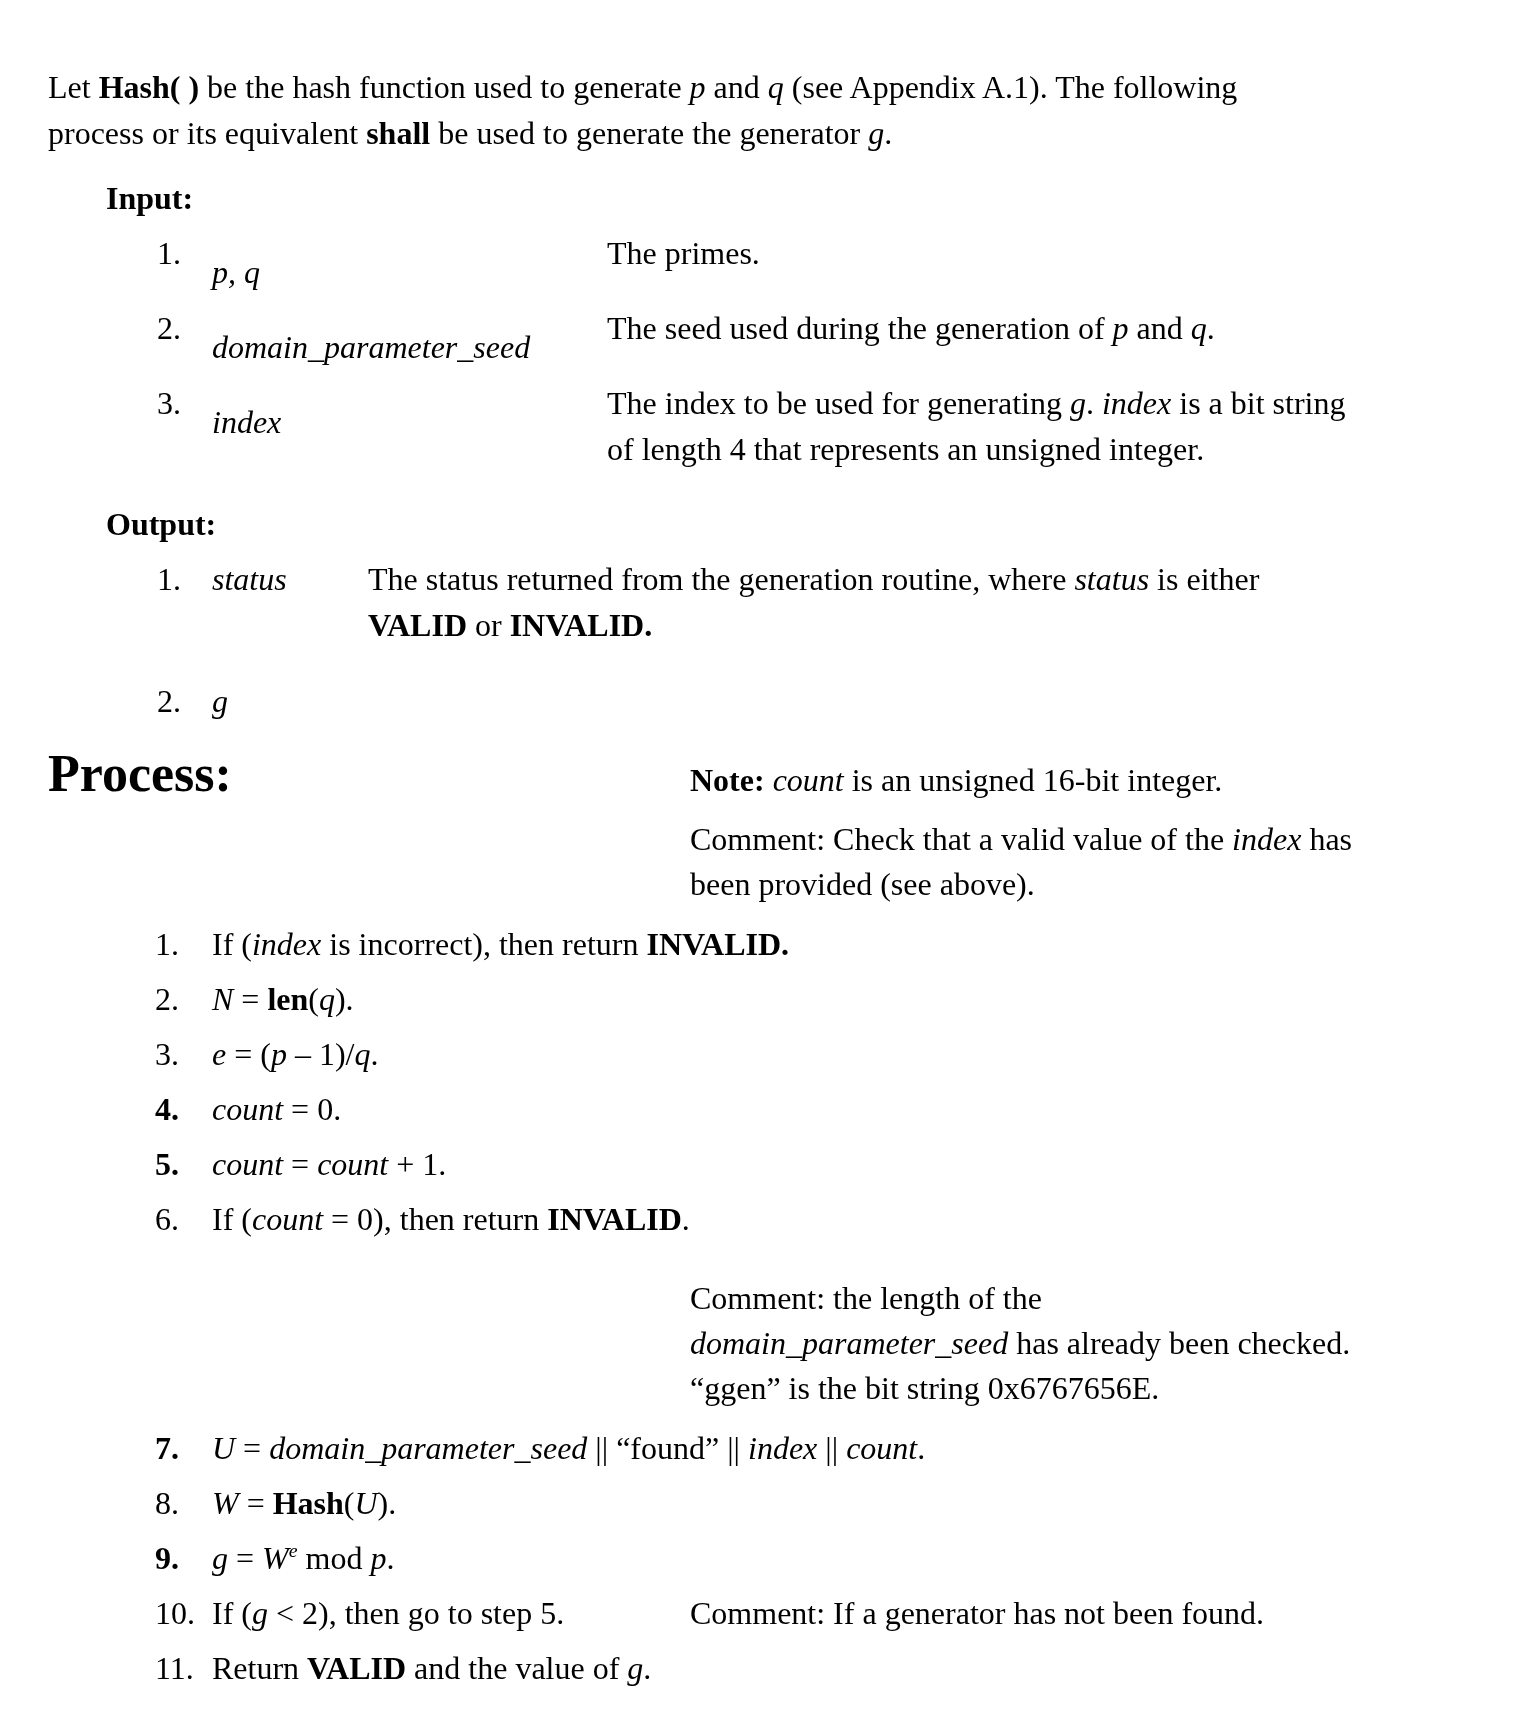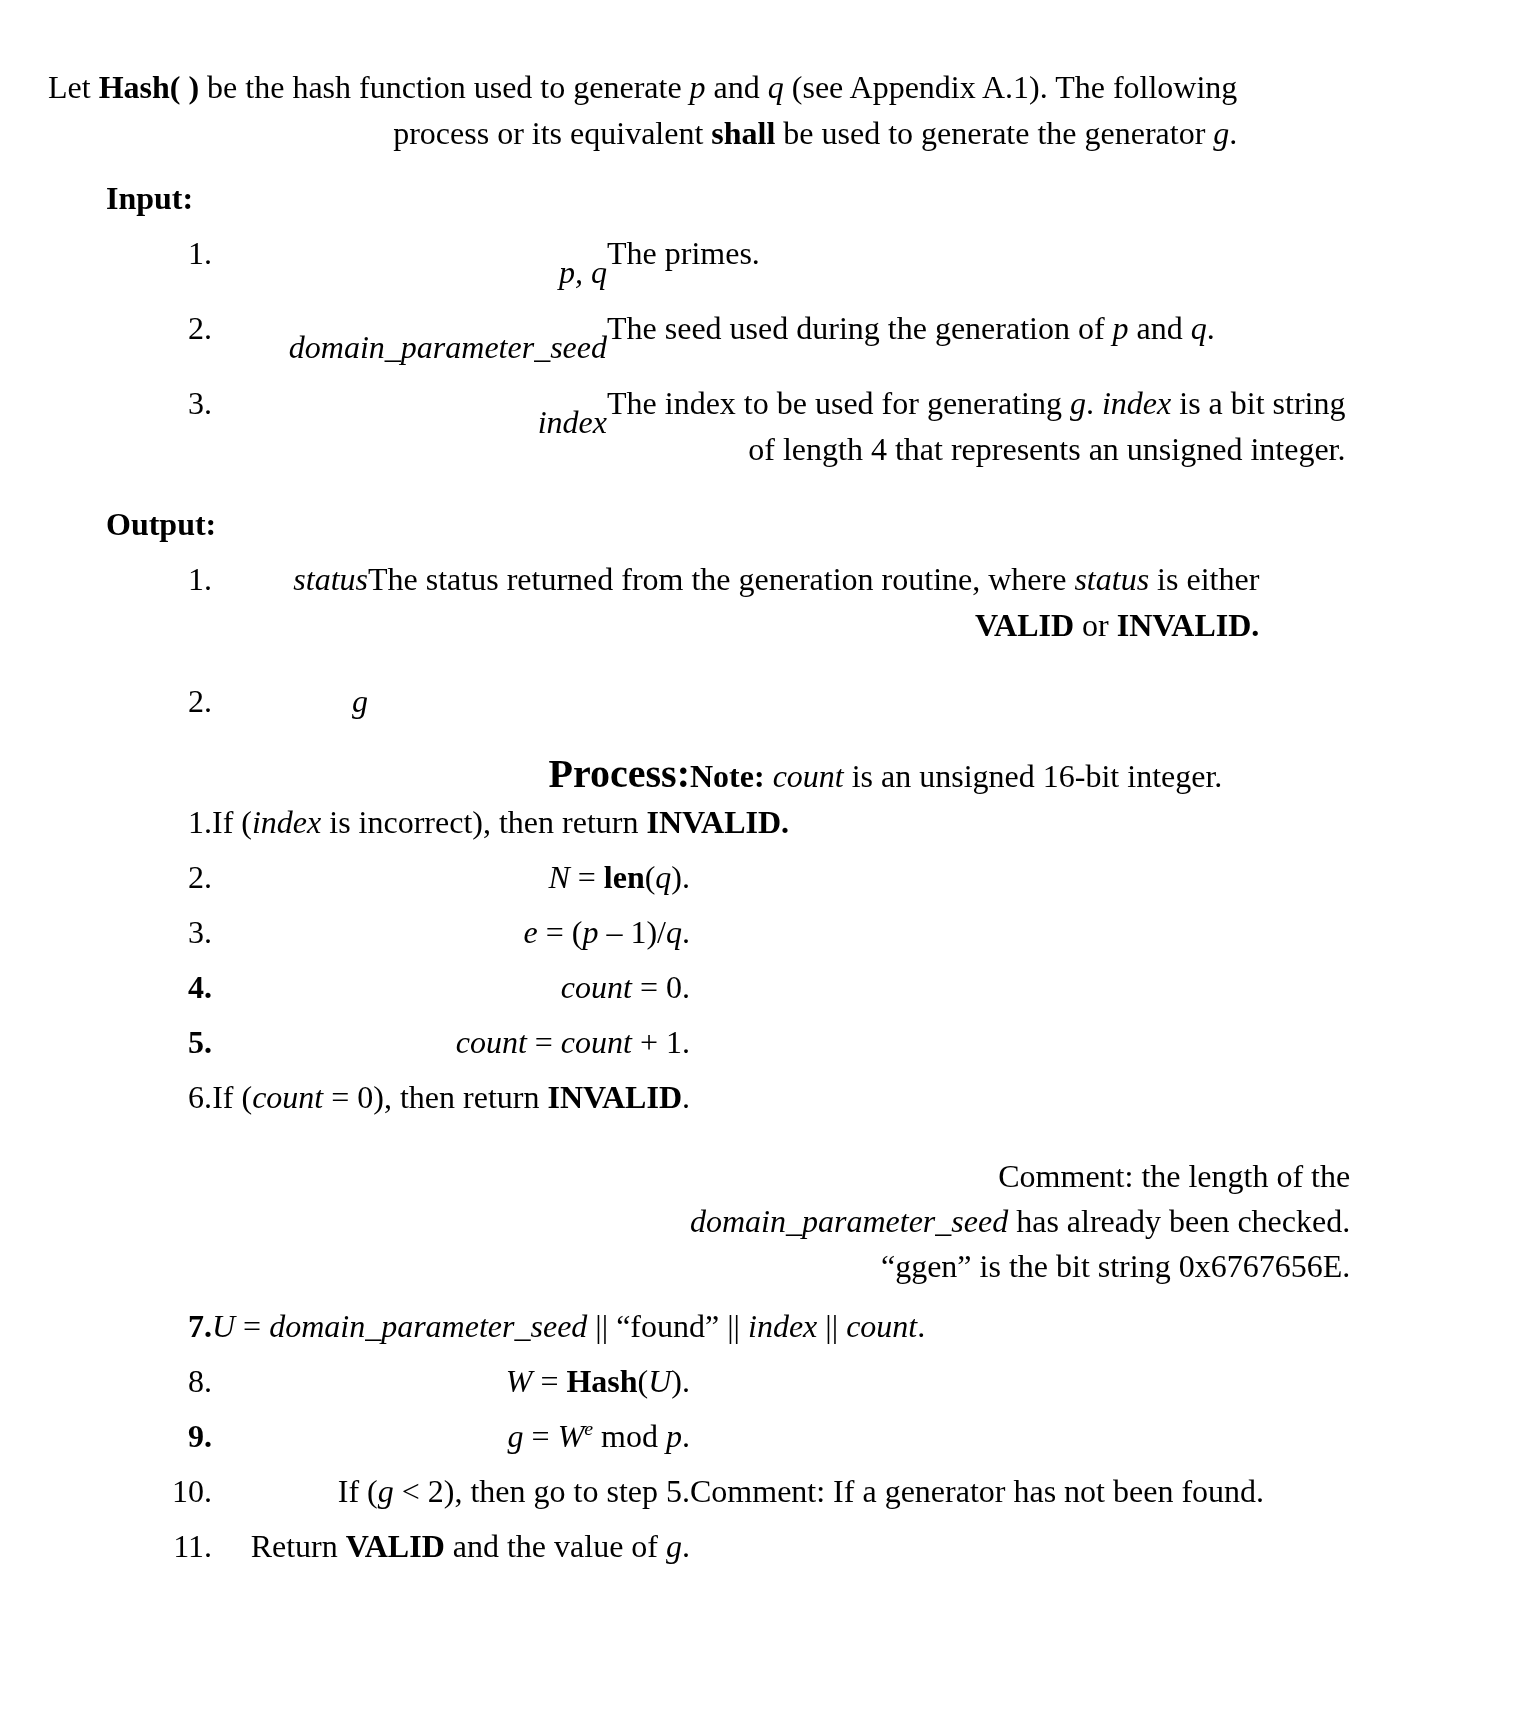--- a/index.html
+++ b/index.html
@@ -7,21 +7,20 @@
     width:1532px;height:1734px;
     font-family:"Liberation Serif","DejaVu Serif",serif;
     font-size:32px;
   }
   .page{
     box-sizing:border-box;
     width:1532px;height:1734px;
     padding:64px 30px 0 48px;
     display:flex;flex-direction:column;align-items:flex-start;
     overflow:hidden;
-    text-align:right;
   }
   .line{white-space:pre;line-height:46px;}
   
   .st-b{font-weight:700;}
   .st-i{font-style:italic;}
   .st-p{font-size:.62em;vertical-align:super;line-height:0;}
 
   .intro{margin:0;}
   .sec-h{
     font-size:32px;font-weight:700;line-height:48px;
@@ -29,21 +28,21 @@
   }
   .ditem{display:flex;margin-left:109px;margin-bottom:10px;}
   .ditem .num{flex:none;width:55px;line-height:46px;white-space:pre;}
   .ditem .term{flex:none;line-height:46px;white-space:pre;}
   .input-sec .term{width:395px;margin-top:19px;}
   .output-sec .term{width:156px;}
   .ditem .desc{flex:none;}
   .out-item-status{margin-bottom:30px;}
 
   .proc-head{display:flex;align-items:baseline;margin-top:16px;}
-  .proc-head .ph{flex:none;width:642px;font-size:40px;font-weight:700;line-height:48px;white-space:pre;}
+  .proc-head .ph{flex:none;width:642px;font-size:52px;font-weight:700;line-height:48px;white-space:pre;}
   .proc-head .note{line-height:46px;white-space:pre;}
 
   .comment{margin:14px 0 14px 642px;}
   .comment .line{line-height:45px;}
   .comment-wrap{margin-top:16px;}
   .comment-seed{margin-top:25px;}
 
   .step{display:flex;margin-left:107px;margin-bottom:9px;}
   .step .num{flex:none;width:57px;line-height:46px;white-space:pre;}
   .step .text{flex:none;min-width:478px;line-height:46px;white-space:pre;}
@@ -101,20 +100,24 @@
       <span class="num">2.</span>
       <span class="term"><span class="st-i">g</span></span>
     </div>
   </div>
 
   <div class="proc-head">
     <span class="ph">Process:</span>
     <span class="note"><span class="st-b">Note:</span><span> </span><span class="st-i">count</span><span> is an unsigned 16-bit integer.</span></span>
   </div>
 
+  <div class="comment">
+    <div class="line"><span>Comment: Check that a valid value of the </span><span class="st-i">index</span><span> has</span></div>
+    <div class="line"><span>been provided (see above).</span></div>
+  </div>
 
   <div class="step">
     <span class="num"><span>1.</span></span>
     <span class="text"><span>If (</span><span class="st-i">index</span><span> is incorrect), then return </span><span class="st-b">INVALID.</span></span>
   </div>
   <div class="step">
     <span class="num"><span>2.</span></span>
     <span class="text"><span class="st-i">N</span><span> = </span><span class="st-b">len</span><span>(</span><span class="st-i">q</span><span>).</span></span>
   </div>
   <div class="step">

